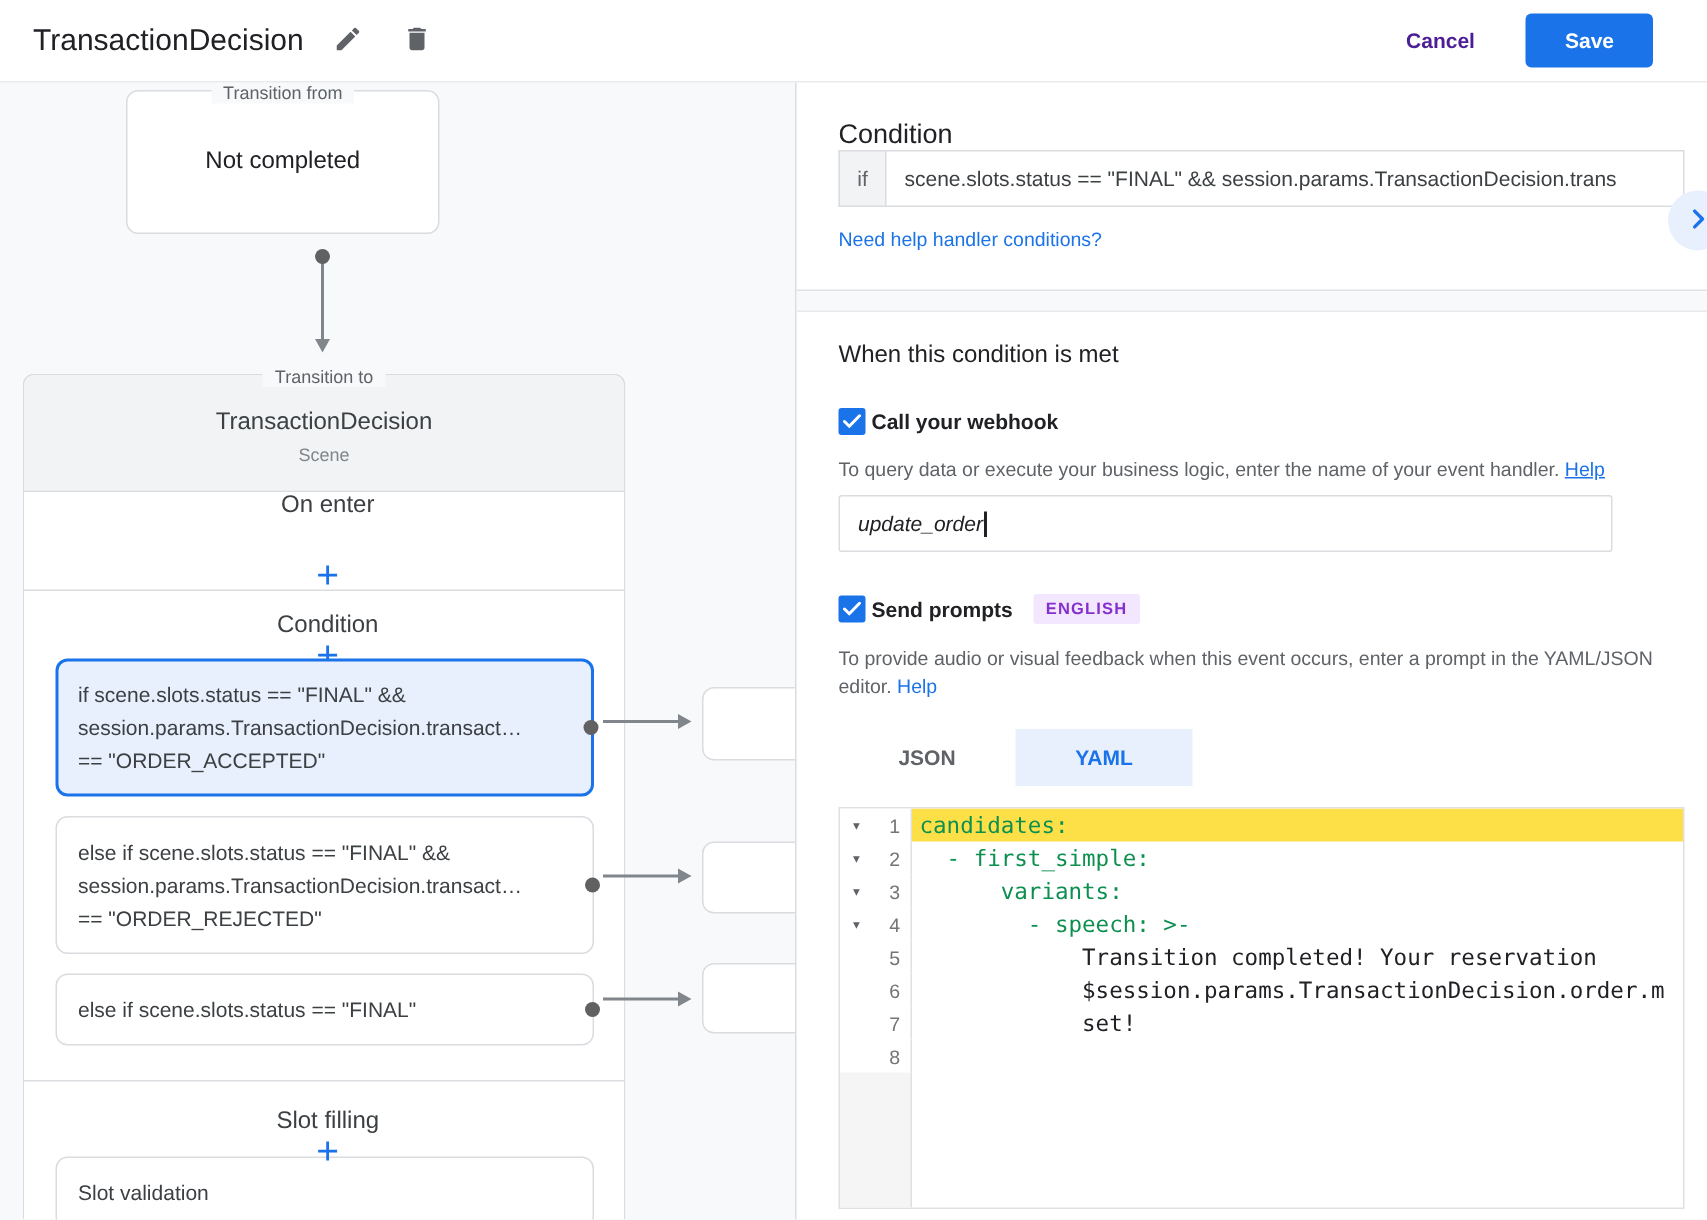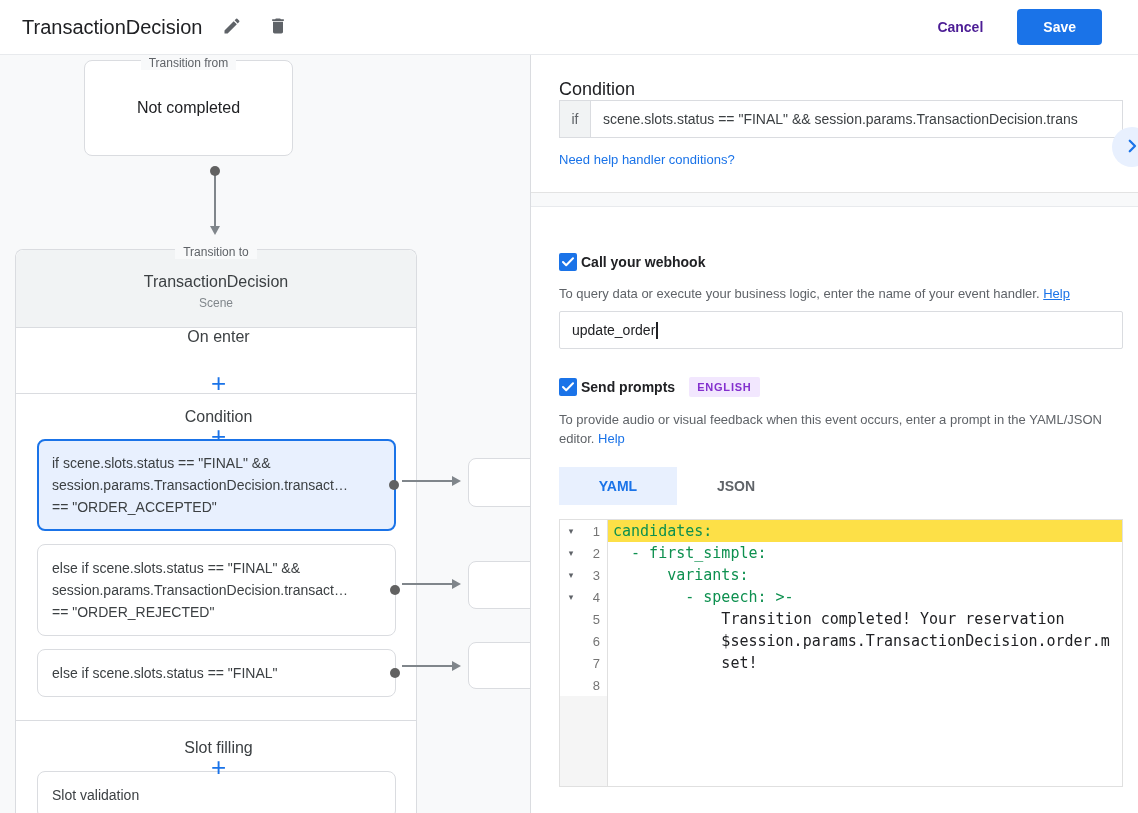--- a/index.html
+++ b/index.html
@@ -94,23 +94,23 @@
   .check-row { display:flex; align-items:center; margin-top:26px; }
   .checkbox { width:18px; height:18px; background:#1a73e8; border-radius:2px; display:flex;
               align-items:center; justify-content:center; cursor:pointer; flex:0 0 auto; }
   .checkbox svg { display:block; }
   .check-label { font-size:14px; font-weight:700; color:#202124; margin-left:4px; }
   .lang-badge { margin-left:14px; background:#f2e7fe; color:#8430ce; font-size:11px; font-weight:700;
                 letter-spacing:0.8px; padding:4px 8px; border-radius:2px; }
   .helper { margin-top:13px; font-size:13px; color:#5f6368; max-width:556px; line-height:19px; }
   .help-link-u { color:#1a73e8; text-decoration:underline; }
   .help-link { color:#1a73e8; text-decoration:none; }
-  .text-input { margin-top:8px; width:564px; height:38px; border:1px solid #dadce0; border-radius:2px;
+  .text-input { margin-top:8px; width:516px; height:38px; border:1px solid #dadce0; border-radius:2px;
                 display:flex; align-items:center; padding:0 12px; font-size:14px; color:#202124;
-                cursor:text; background:#fff; }
+                cursor:text; background:#fff;font-style:italic; }
   .caret { display:inline-block; width:1.5px; height:17px; background:#202124; margin-left:1px; }
 
   .tabs { display:flex; margin-top:19px; }
   .tab { width:118px; height:38px; display:flex; align-items:center; justify-content:center;
          font-size:14px; font-weight:700; color:#5f6368; cursor:pointer; background:#fff; border:none; }
   .tab.active { background:#e8f0fe; color:#1a73e8; }
 
   
   .editor { margin-top:14px; width:564px; height:268px; border:1px solid #e0e0e0; display:flex;
             flex-direction:column; overflow:hidden; background:#fff; }
@@ -237,20 +237,21 @@
         <div class="if-row">
           <div class="if-label">if</div>
           <div class="if-input">scene.slots.status == "FINAL" &amp;&amp; session.params.TransactionDecision.trans</div>
         </div>
         <a href="#" class="cond-help">Need help handler conditions?</a>
       </div>
 
       <div class="divider-band"></div>
 
       <div class="p-sec2">
+        <div class="when-title">When this condition is met</div>
 
         <div class="check-row">
           <div class="checkbox">
             <span>
               <svg width="12" height="10" viewBox="0 0 12 10">
                   <path d="M1 5l3.2 3.2L11 1.2" fill="none" stroke="#fff" stroke-width="2" stroke-linecap="round" stroke-linejoin="round"></path>
                 </svg>
             </span>
           </div>
           <span class="check-label">Call your webhook</span>
@@ -274,22 +275,22 @@
           </div>
           <span class="check-label">Send prompts</span>
           <span class="lang-badge">ENGLISH</span>
         </div>
         <div class="helper">
           <span>To provide audio or visual feedback when this event occurs, enter a prompt in the YAML/JSON editor.</span>
           <a href="#" class="help-link">Help</a>
         </div>
 
         <div class="tabs">
+          <button class="tab">JSON</button>
           <button class="tab active">YAML</button>
-          <button class="tab">JSON</button>
         </div>
 
         <div class="editor">
           <div class="ed-row">
             <div class="gutter">
                 <span class="fold">▾</span>
                 <span class="lnum">1</span>
               </div>
             <div class="code-cell key hl">candidates:</div>
           </div>

